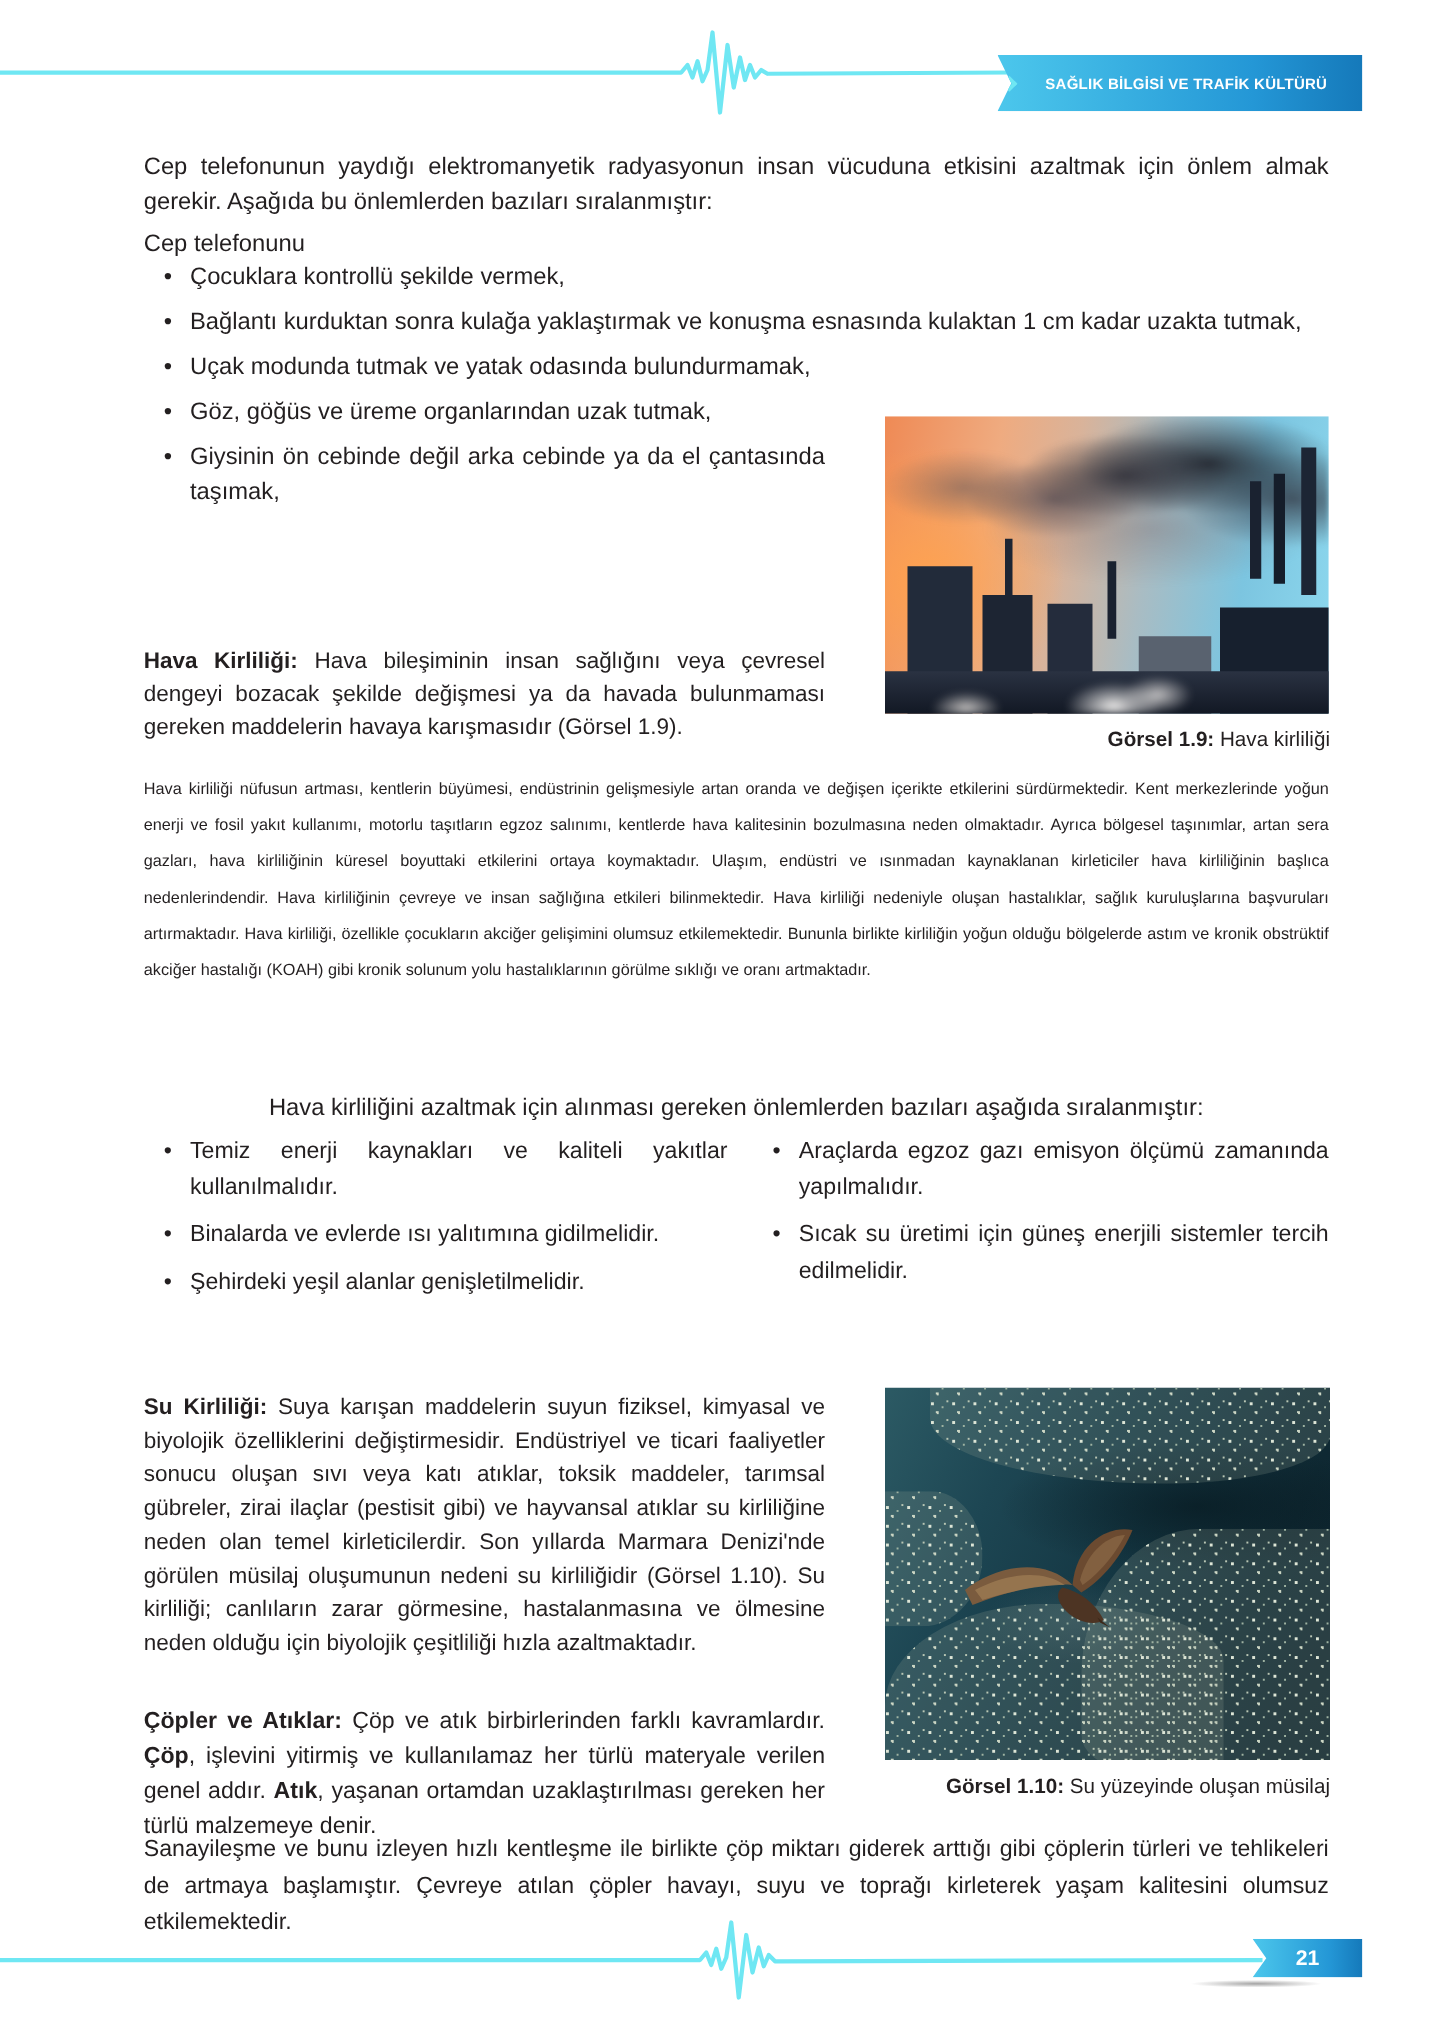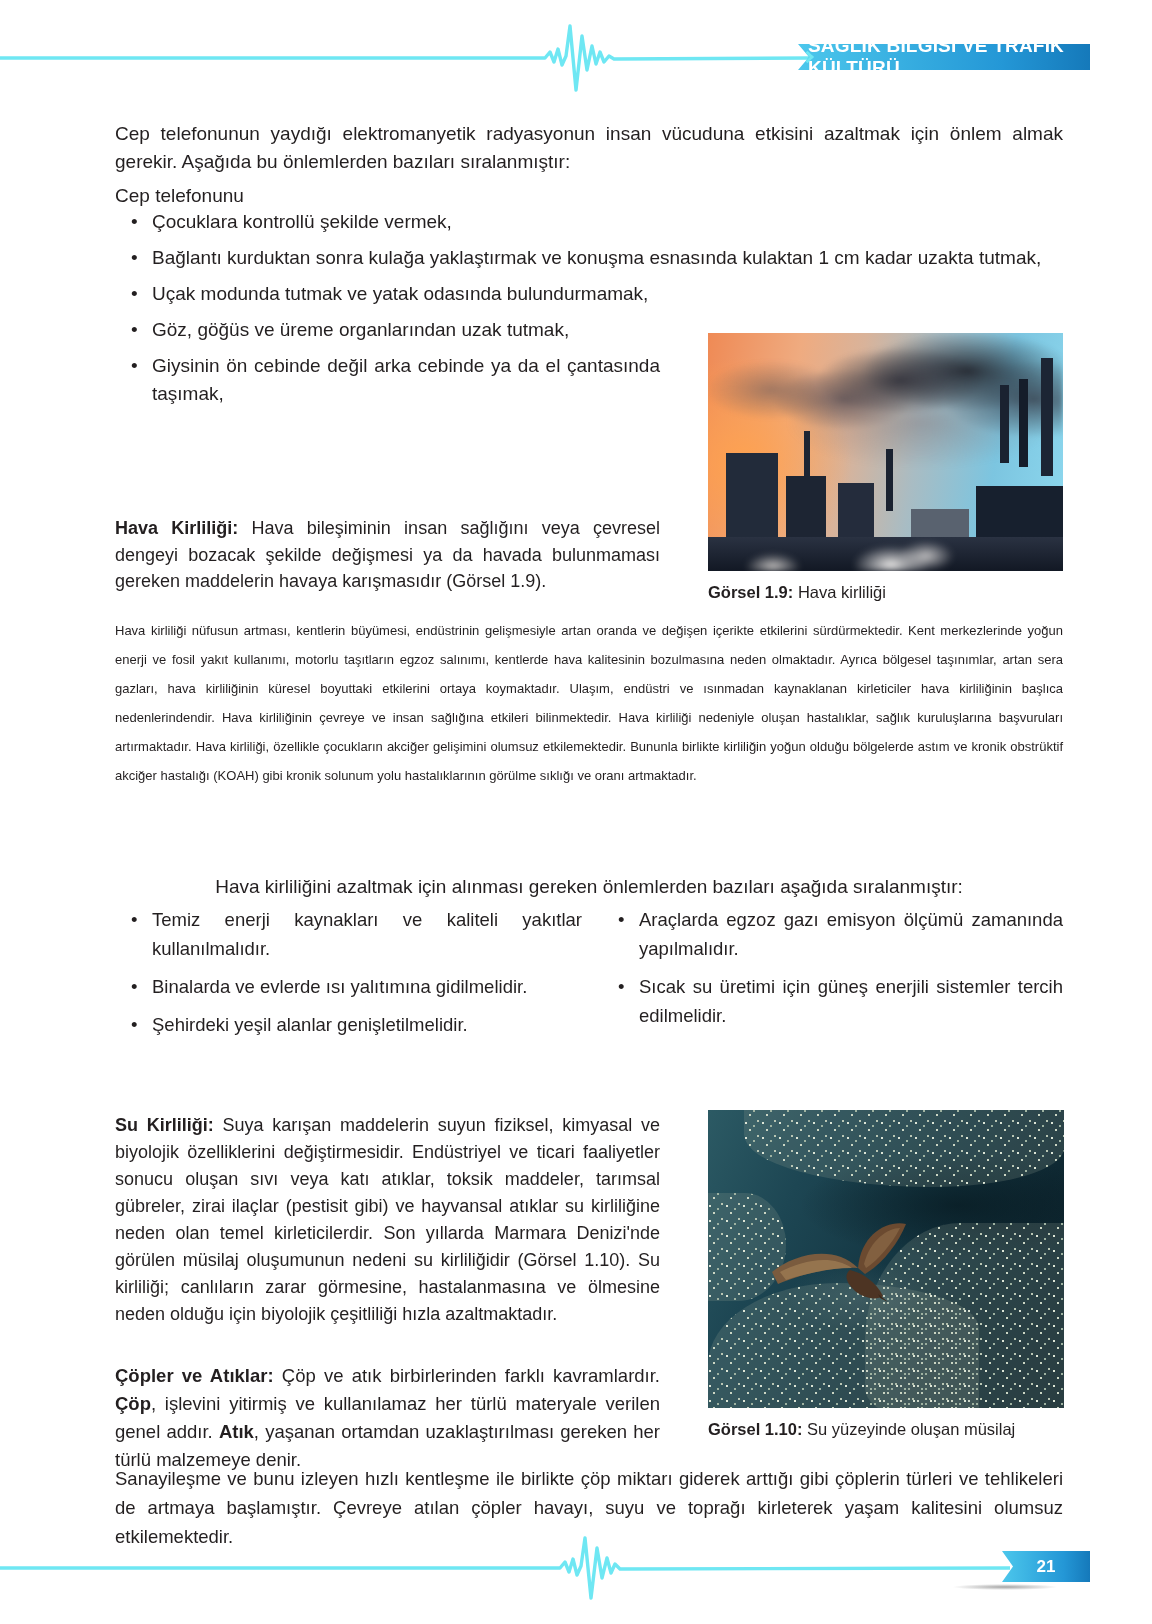--- a/index.html
+++ b/index.html
@@ -19,21 +19,21 @@
   .ecg-top{left:0;top:18px;}
   .ecg-bottom{left:0;top:1528px;}
 
   .ribbon{
     position:absolute;display:flex;align-items:center;justify-content:center;
     background:linear-gradient(90deg,var(--badge-blue-light) 0%,#2497d6 70%,var(--badge-blue-dark) 100%);
     clip-path:polygon(0 0,100% 0,100% 100%,0 100%,11px 50%);
     color:#fff;font-weight:700;
     box-shadow:3px 6px 7px rgba(110,110,110,.45);
   }
-  .ribbon-header{left:798px;top:44px;width:292px;height:26px;font-size:19px;letter-spacing:.2px;padding-left:10px;}
+  .ribbon-header{left:798px;top:44px;width:292px;height:45px;font-size:12px;letter-spacing:.2px;padding-left:10px;}
   .ribbon-footer{left:1002px;top:1551px;width:88px;height:31px;font-size:17px;text-align:right;}
   .chev{
     position:absolute;left:5px;top:50%;width:9px;height:9px;
     border-top:3px solid var(--accent-cyan);border-right:3px solid var(--accent-cyan);
     transform:translateY(-50%) rotate(45deg);
   }
 
   
   .blk{position:absolute;left:115px;width:948px;font-size:19px;line-height:28px;text-align:justify;}
   .b{font-weight:700;}
@@ -48,21 +48,21 @@
   .hava-para{top:616px;font-size:13px;line-height:29px;}
   .measures-intro{top:873px;text-align:center;font-size:19px;}
   .col{position:absolute;top:905px;font-size:18.5px;}
   .col li{line-height:29px;margin-bottom:9px;}
   .col-left{left:115px;width:467px;}
   .col-right{left:602px;width:461px;}
   .su-para{top:1112px;width:545px;font-size:18px;line-height:27px;}
   .cop-para{top:1348px;width:545px;font-size:18.5px;line-height:28px;margin-top:14px;}
   .final-para{top:1464px;font-size:18.5px;line-height:29px;}
 
-  .caption{position:absolute;left:708px;width:356px;font-size:16.5px;line-height:22px;text-align:left;}
+  .caption{position:absolute;left:708px;width:356px;font-size:16.5px;line-height:22px;text-align:right;}
   .cap1{top:581px;}
   .cap2{top:1418px;}
 
   
   .photo{position:absolute;overflow:hidden;}
   .photo1{left:708px;top:333px;width:355px;height:238px;}
   .p1-sky{position:absolute;inset:0;
     background:linear-gradient(100deg,#ef8a55 0%,#efab80 24%,#d9b39a 40%,#a9bcc3 58%,#7cc5e0 78%,#8ed9ef 100%);}
   .p1-glow{position:absolute;inset:0;
     background:radial-gradient(circle 150px at 10% 55%,rgba(255,162,78,.95),rgba(255,162,78,0) 72%);}

